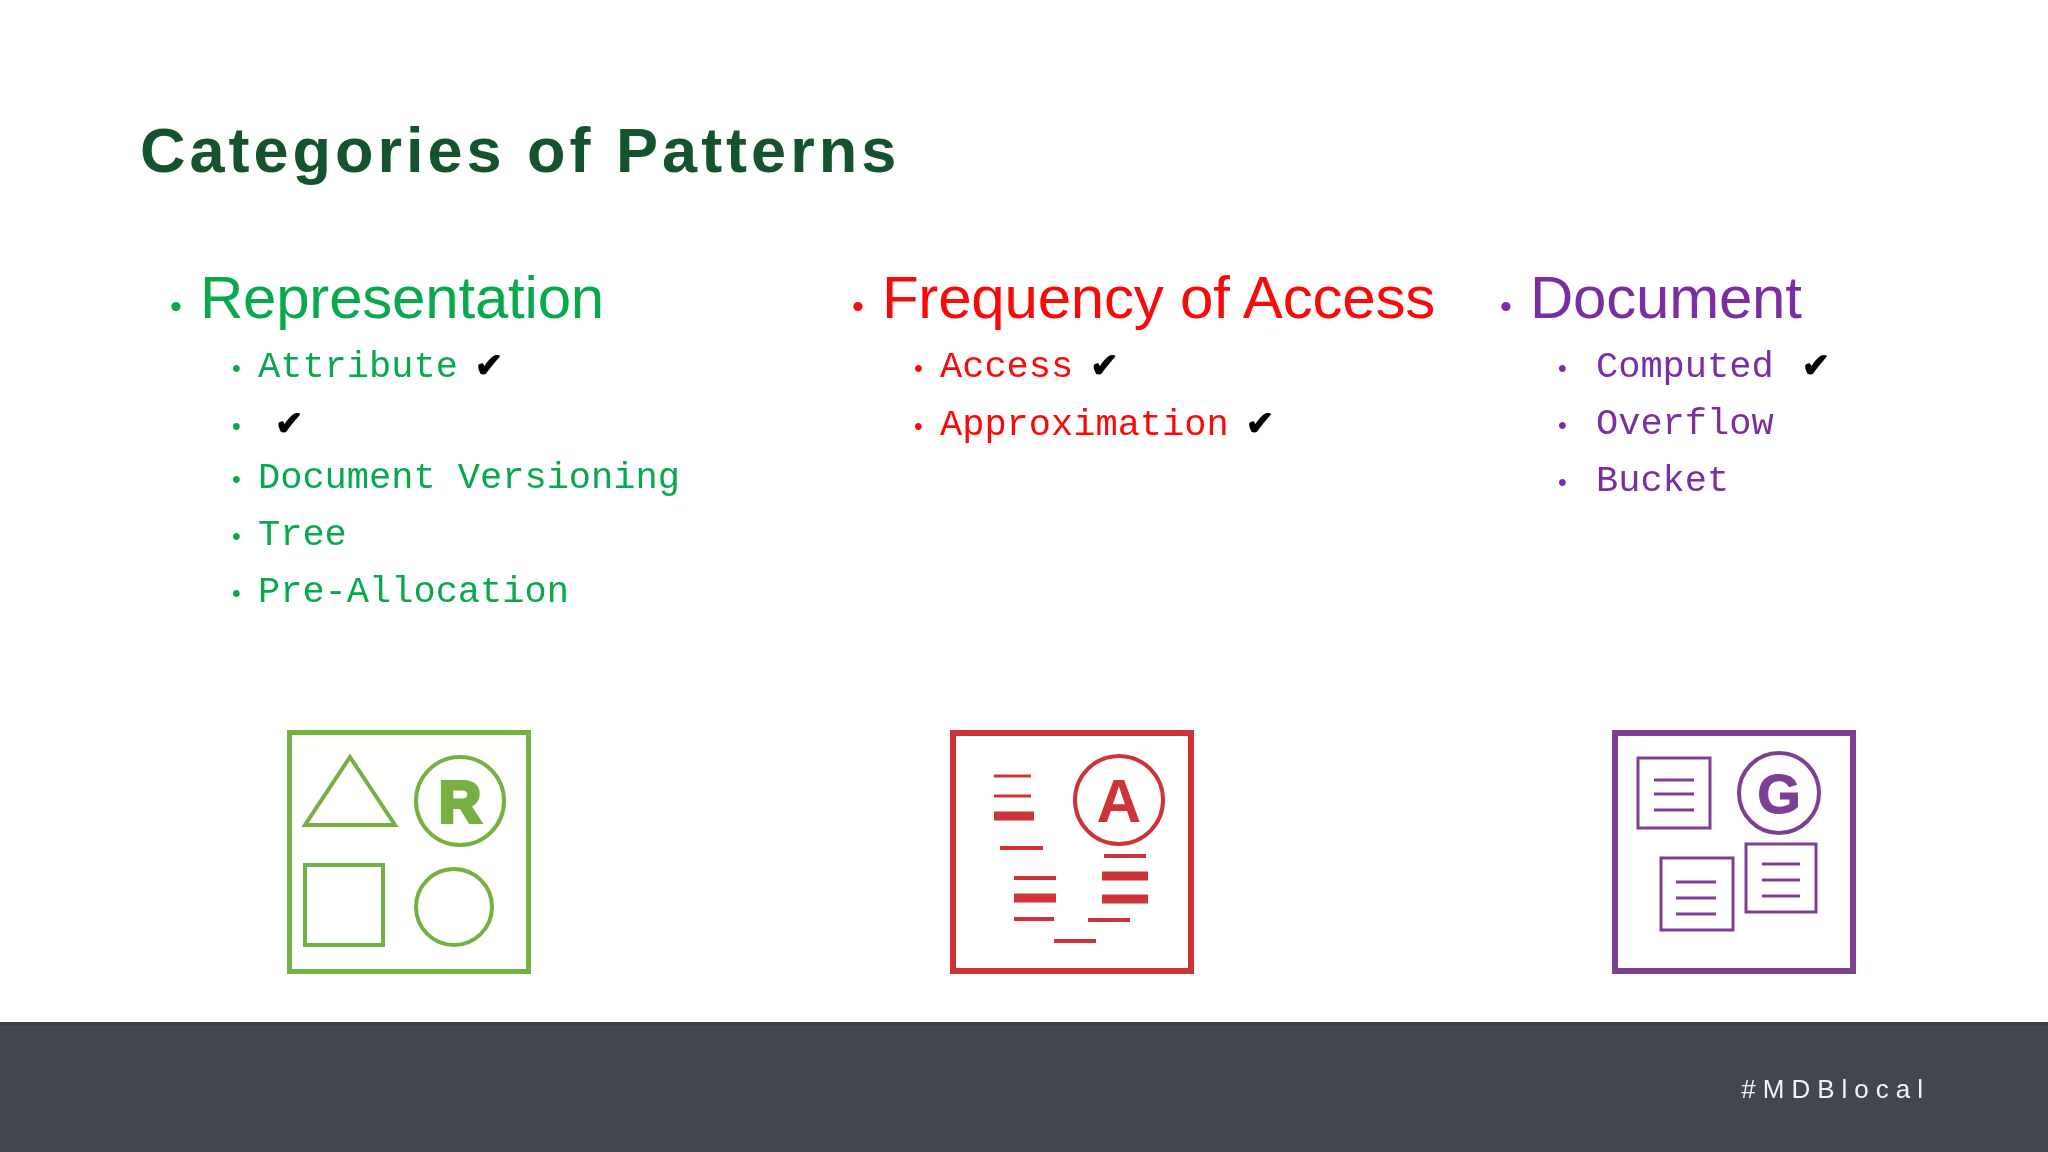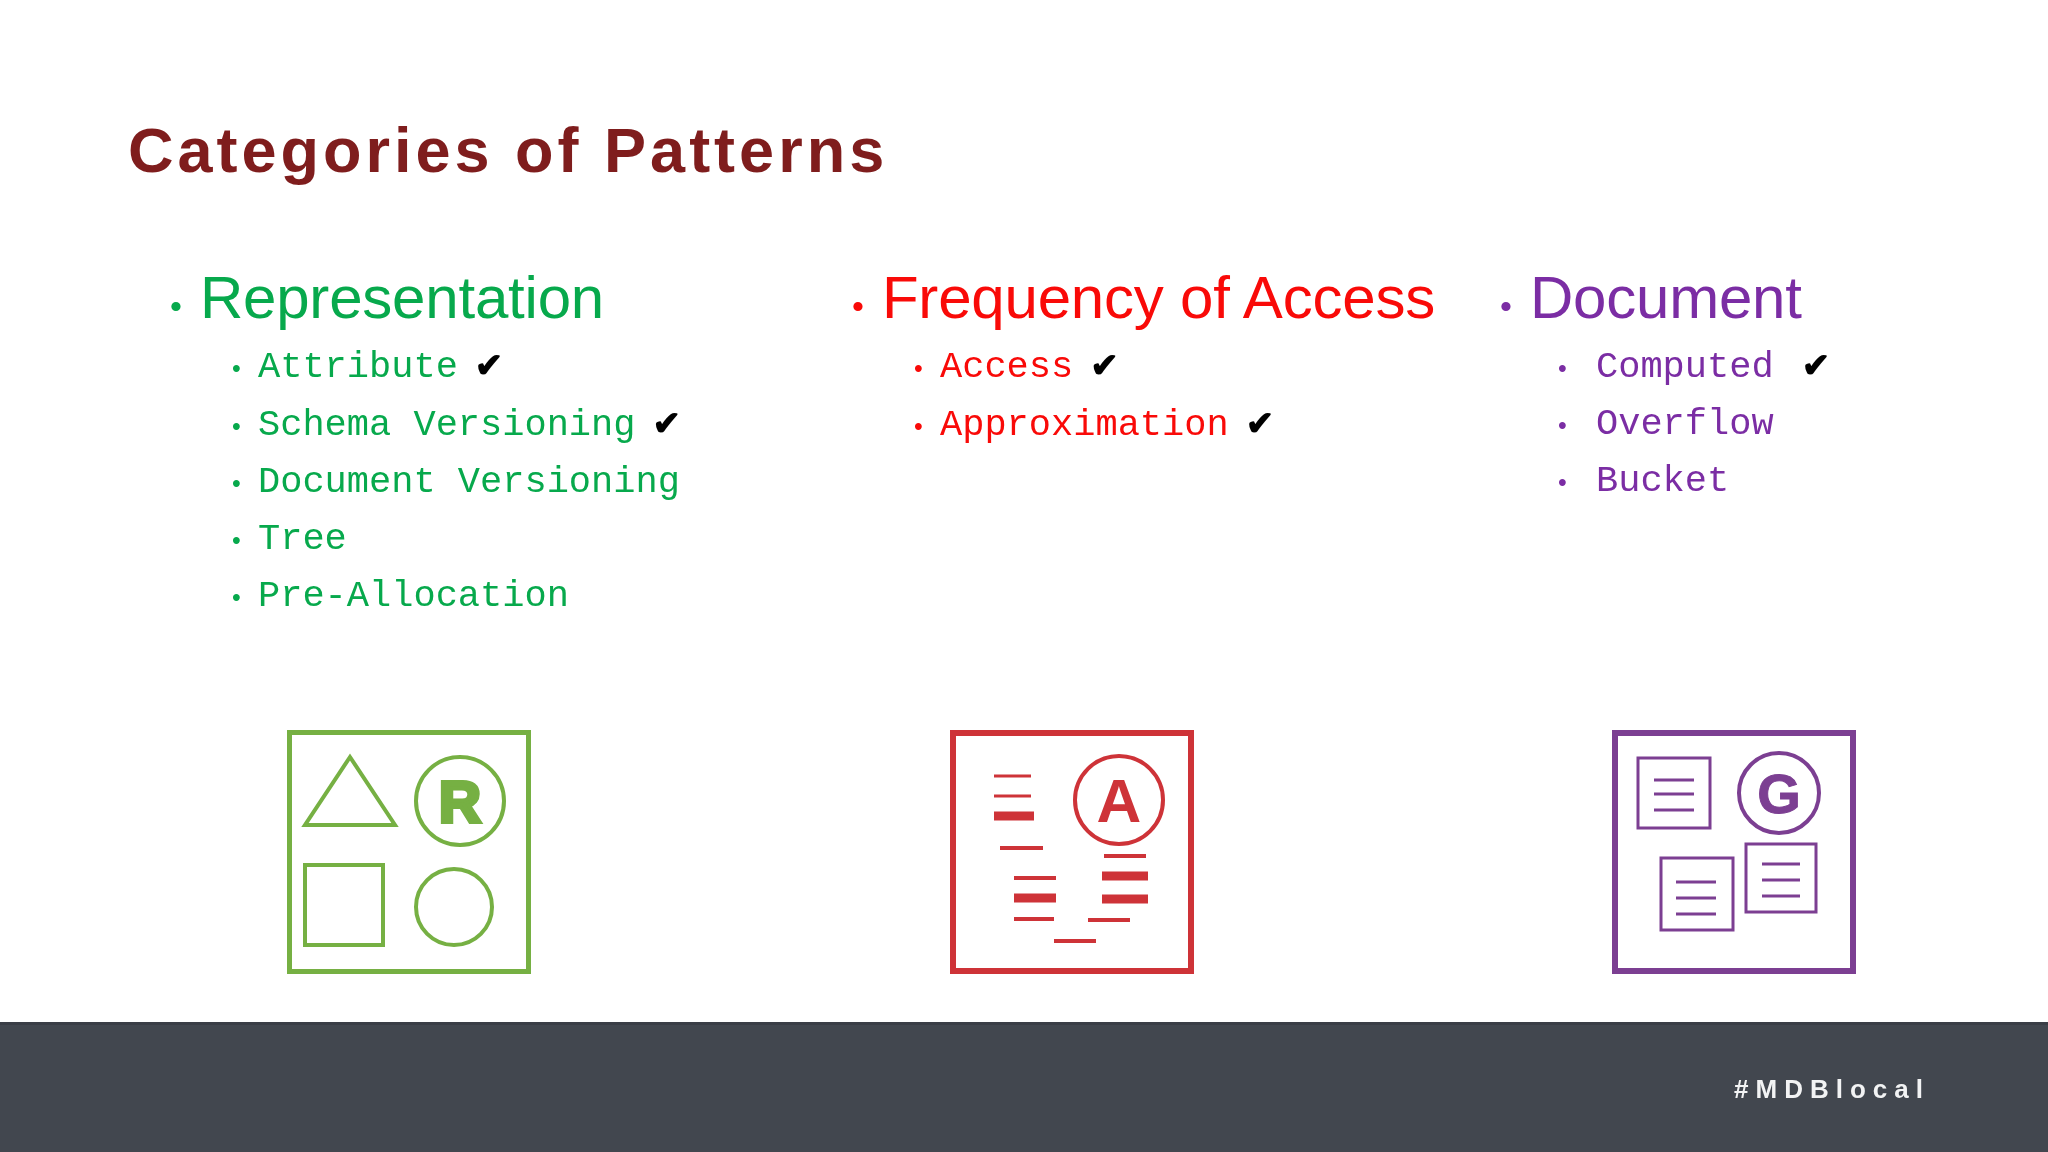--- a/index.html
+++ b/index.html
@@ -114,44 +114,43 @@
     border-top: 3px solid #3a3e46;
     box-sizing: border-box;
   }
   #footer-hashtag {
     position: absolute;
     right: 118px;
     top: 50%;
     transform: translateY(-50%);
     color: #f2f3f4;
     font-size: 26px;
-    font-weight: bold;
+    font-weight: normal;
     letter-spacing: 7px;
     white-space: nowrap;
   }
 </style>
 </head>
 <body style="background: rgb(255, 255, 255);">
 
-<div id="slide-title" style="color: #7f1d1d;">Categories of Patterns</div>
+<div id="slide-title" style="color: #14532d; margin-left: 12px;">Categories of Patterns</div>
 
 <div class="column" id="column-representation" style="color: rgb(7, 169, 76);">
   <div class="cat-header">
     <span class="bullet">•</span>
     <span class="cat-label">Representation</span>
   </div>
   <ul class="sub-list">
     <li class="sub-item">
       <span class="bullet">•</span>
       <span class="sub-label">Attribute</span>
       <span class="check">✔</span>
     </li>
     <li class="sub-item">
       <span class="bullet">•</span>
-      <span class="sub-label">Schema Versioning</span>
       <span class="check">✔</span>
     </li>
     <li class="sub-item">
       <span class="bullet">•</span>
       <span class="sub-label">Document Versioning</span>
 
     </li>
     <li class="sub-item">
       <span class="bullet">•</span>
       <span class="sub-label">Tree</span>

